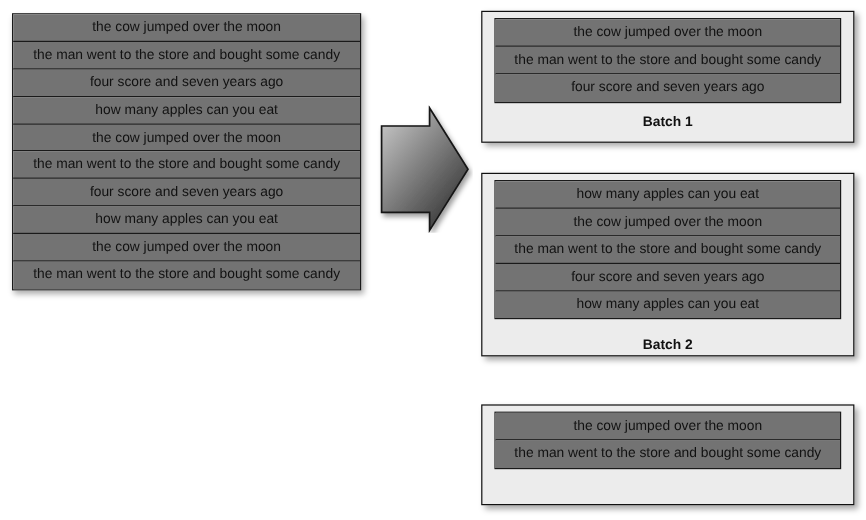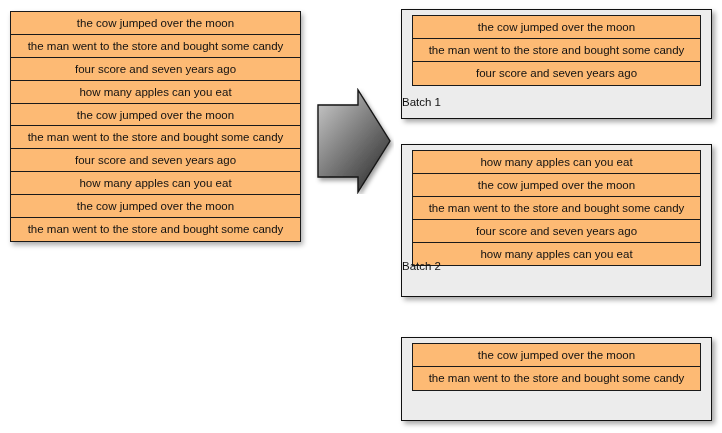--- a/index.html
+++ b/index.html
@@ -22,21 +22,21 @@
     background: #ffffff;
     box-sizing: border-box;
   }
   .sent-row {
     height: 22.9px;
     line-height: 22.9px;
     text-align: center;
     font-size: 11.5px;
     color: #111111;
     border-bottom: 1px solid #1a1a1a;
-    background: #fdba74;
+    background: #737373;
     white-space: nowrap;
     overflow: hidden;
     box-sizing: border-box;
   }
   .sent-row:last-child {
     border-bottom: none;
   }
 
   
   #source-table {
@@ -59,32 +59,32 @@
   .batch-panel .sent-table {
     position: absolute;
     left: 10px;
     top: 5px;
     width: 289px;
   }
   .batch-label {
     position: absolute;
     left: 0;
     width: 100%;
-    text-align: left;
+    text-align: center;
     font-size: 11.5px;
-    font-weight: normal;
+    font-weight: bold;
     color: #111111;
   }
 
   #batch-1 { top: 9px;   height: 110px; }
   #batch-2 { top: 144px; height: 153px; }
   #batch-3 { top: 337px; height: 84px;  }
 
   #batch-1 .batch-label { bottom: 10px; }
-  #batch-2 .batch-label { bottom: 24px; }
+  #batch-2 .batch-label { bottom: 2px; }
   #batch-3 .batch-label { bottom: 10px; }
 
   
   #flow-arrow {
     position: absolute;
     left: 312px;
     top: 88px;
     width: 82px;
     height: 106px;
   }

